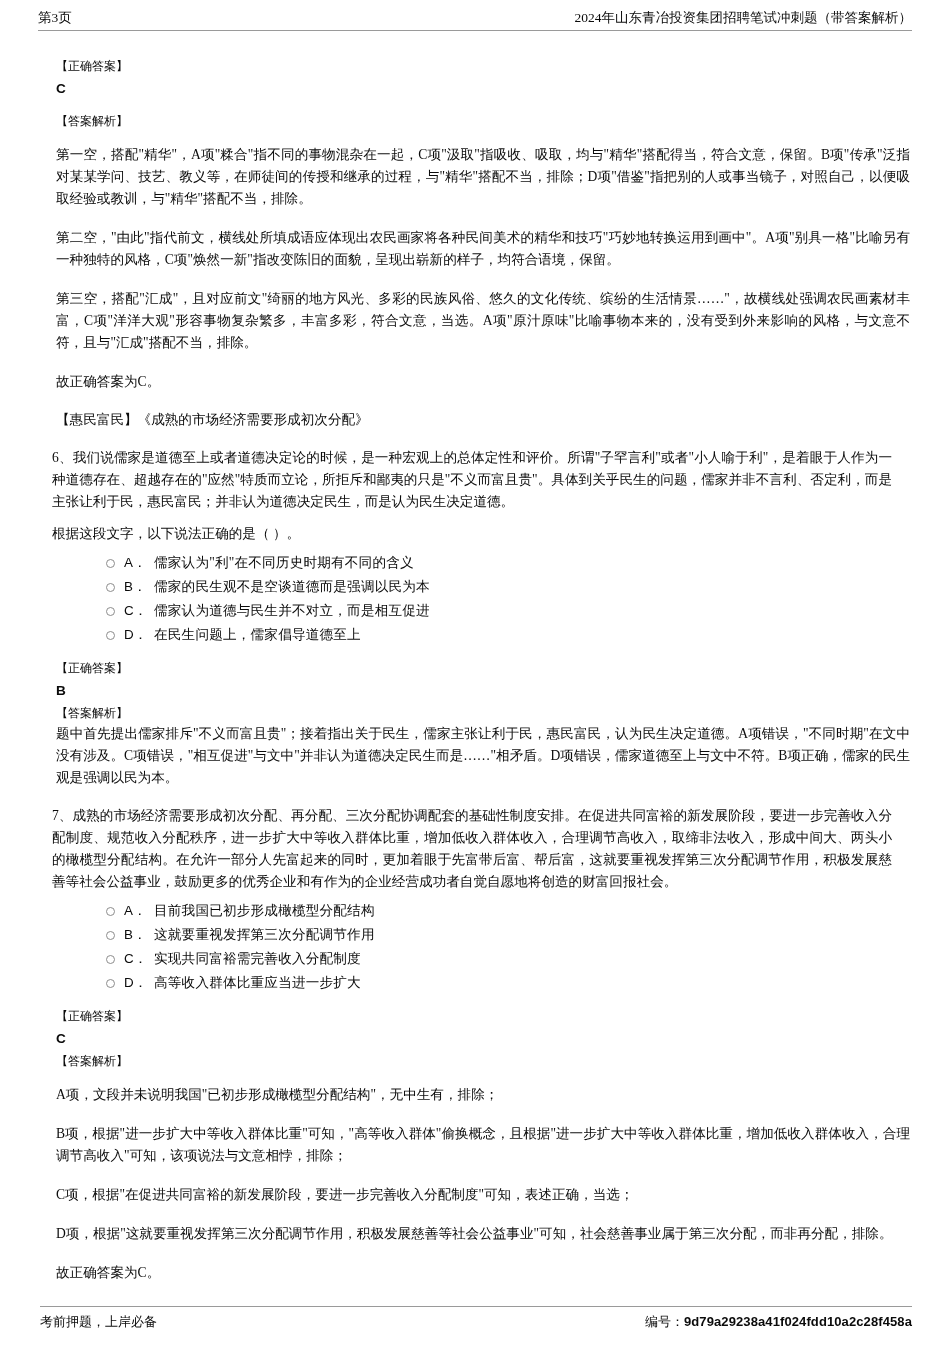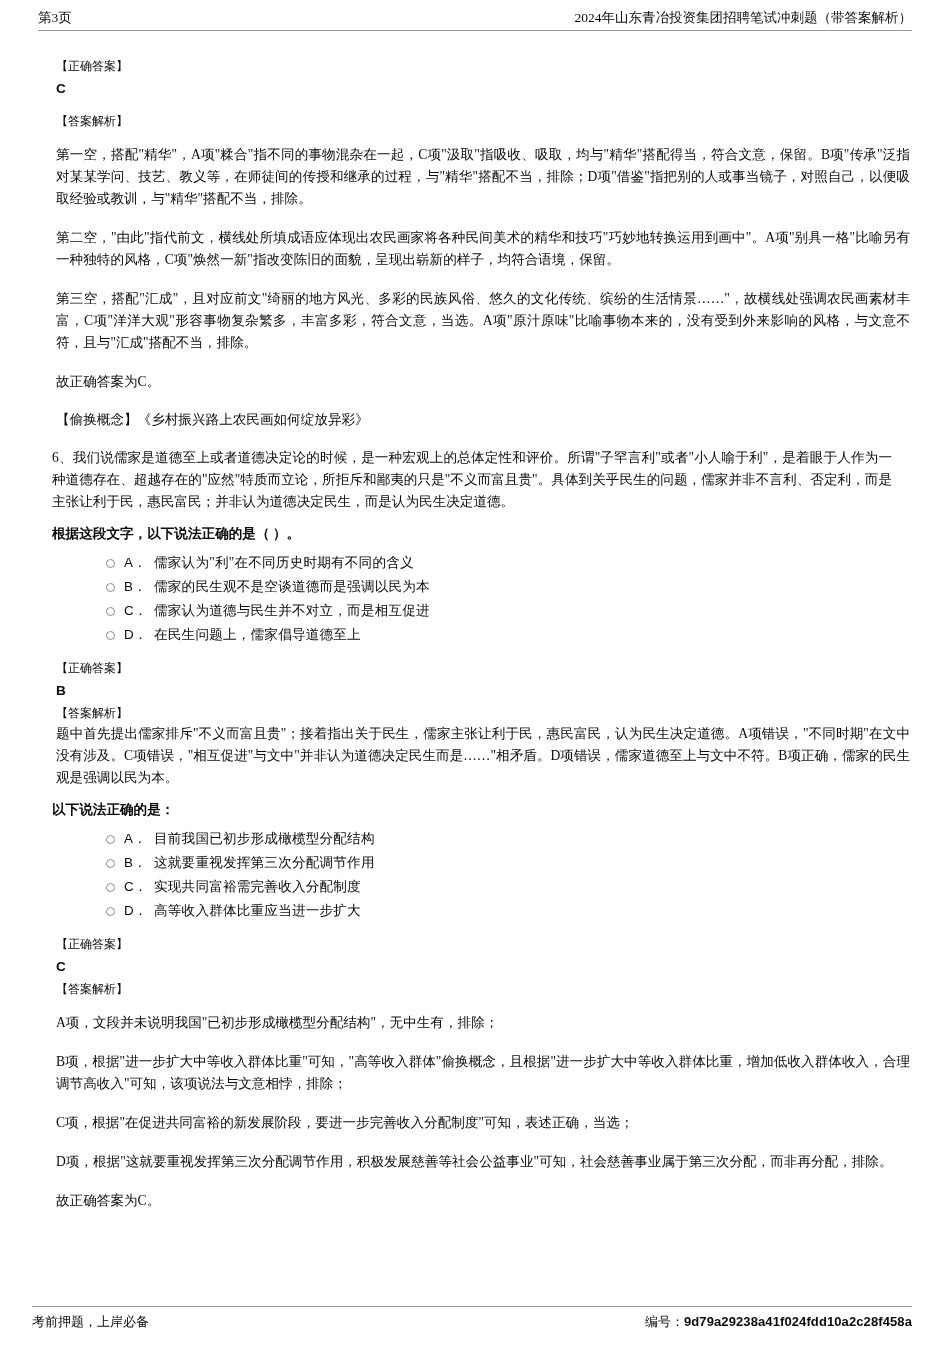--- a/index.html
+++ b/index.html
@@ -78,21 +78,20 @@
 
   .question {
     margin-left: 14px;
     margin-right: 20px;
     margin-top: 16px;
     text-align: justify;
   }
   .question-prompt {
     margin-left: 14px;
     margin-top: 10px;
-    font-weight: bold;
   }
 
   
   .options {
     margin: 6px 0 0 0;
     padding: 0;
     list-style: none;
   }
   .option {
     display: flex;
@@ -118,21 +117,21 @@
     flex: 0 0 auto;
   }
   .option-text {
     font-size: 13.6px;
     letter-spacing: 0.2px;
   }
 
   
   .page-footer {
     position: absolute;
-    left: 32px;
+    left: 40px;
     right: 38px;
     bottom: 14px;
     border-top: 1px solid #9a9a9a;
     padding-top: 6px;
     display: flex;
     align-items: baseline;
     justify-content: space-between;
     font-size: 13px;
   }
   .footer-right .code-value {
@@ -157,21 +156,21 @@
     <div class="answer-letter">C</div>
 
     <div class="label-line">【答案解析】</div>
 
     <div class="para">第一空，搭配"精华"，A项"糅合"指不同的事物混杂在一起，C项"汲取"指吸收、吸取，均与"精华"搭配得当，符合文意，保留。B项"传承"泛指对某某学问、技艺、教义等，在师徒间的传授和继承的过程，与"精华"搭配不当，排除；D项"借鉴"指把别的人或事当镜子，对照自己，以便吸取经验或教训，与"精华"搭配不当，排除。</div>
     <div class="para gap-lg">第二空，"由此"指代前文，横线处所填成语应体现出农民画家将各种民间美术的精华和技巧"巧妙地转换运用到画中"。A项"别具一格"比喻另有一种独特的风格，C项"焕然一新"指改变陈旧的面貌，呈现出崭新的样子，均符合语境，保留。</div>
     <div class="para gap-lg">第三空，搭配"汇成"，且对应前文"绮丽的地方风光、多彩的民族风俗、悠久的文化传统、缤纷的生活情景……"，故横线处强调农民画素材丰富，C项"洋洋大观"形容事物复杂繁多，丰富多彩，符合文意，当选。A项"原汁原味"比喻事物本来的，没有受到外来影响的风格，与文意不符，且与"汇成"搭配不当，排除。</div>
     <div class="para gap-lg">故正确答案为C。</div>
 
     <div class="source-line">
-      <span>【偷换概念】</span><span>《乡村振兴路上农民画如何绽放异彩》</span>
+      <span>【惠民富民】</span><span>《成熟的市场经济需要形成初次分配》</span>
     </div>
 
     <div class="question">6、我们说儒家是道德至上或者道德决定论的时候，是一种宏观上的总体定性和评价。所谓"子罕言利"或者"小人喻于利"，是着眼于人作为一种道德存在、超越存在的"应然"特质而立论，所拒斥和鄙夷的只是"不义而富且贵"。具体到关乎民生的问题，儒家并非不言利、否定利，而是主张让利于民，惠民富民；并非认为道德决定民生，而是认为民生决定道德。</div>
     <div class="question-prompt">根据这段文字，以下说法正确的是（    ）。</div>
 
     <ul class="options">
       <li class="option">
         <span class="radio"></span>
         <span class="option-key">A．</span>
         <span class="option-text">儒家认为"利"在不同历史时期有不同的含义</span>
@@ -191,21 +190,21 @@
         <span class="option-key">D．</span>
         <span class="option-text">在民生问题上，儒家倡导道德至上</span>
       </li>
     </ul>
 
     <div class="label-line">【正确答案】</div>
     <div class="answer-letter">B</div>
     <div class="label-line tight">【答案解析】</div>
     <div class="para gap-none">题中首先提出儒家排斥"不义而富且贵"；接着指出关于民生，儒家主张让利于民，惠民富民，认为民生决定道德。A项错误，"不同时期"在文中没有涉及。C项错误，"相互促进"与文中"并非认为道德决定民生而是……"相矛盾。D项错误，儒家道德至上与文中不符。B项正确，儒家的民生观是强调以民为本。</div>
 
-    <div class="question-prompt">以下说法正确的是：</div>
+    <div class="question">7、成熟的市场经济需要形成初次分配、再分配、三次分配协调配套的基础性制度安排。在促进共同富裕的新发展阶段，要进一步完善收入分配制度、规范收入分配秩序，进一步扩大中等收入群体比重，增加低收入群体收入，合理调节高收入，取缔非法收入，形成中间大、两头小的橄榄型分配结构。在允许一部分人先富起来的同时，更加着眼于先富带后富、帮后富，这就要重视发挥第三次分配调节作用，积极发展慈善等社会公益事业，鼓励更多的优秀企业和有作为的企业经营成功者自觉自愿地将创造的财富回报社会。</div>
 
     <ul class="options">
       <li class="option">
         <span class="radio"></span>
         <span class="option-key">A．</span>
         <span class="option-text">目前我国已初步形成橄榄型分配结构</span>
       </li>
       <li class="option">
         <span class="radio"></span>
         <span class="option-key">B．</span>

